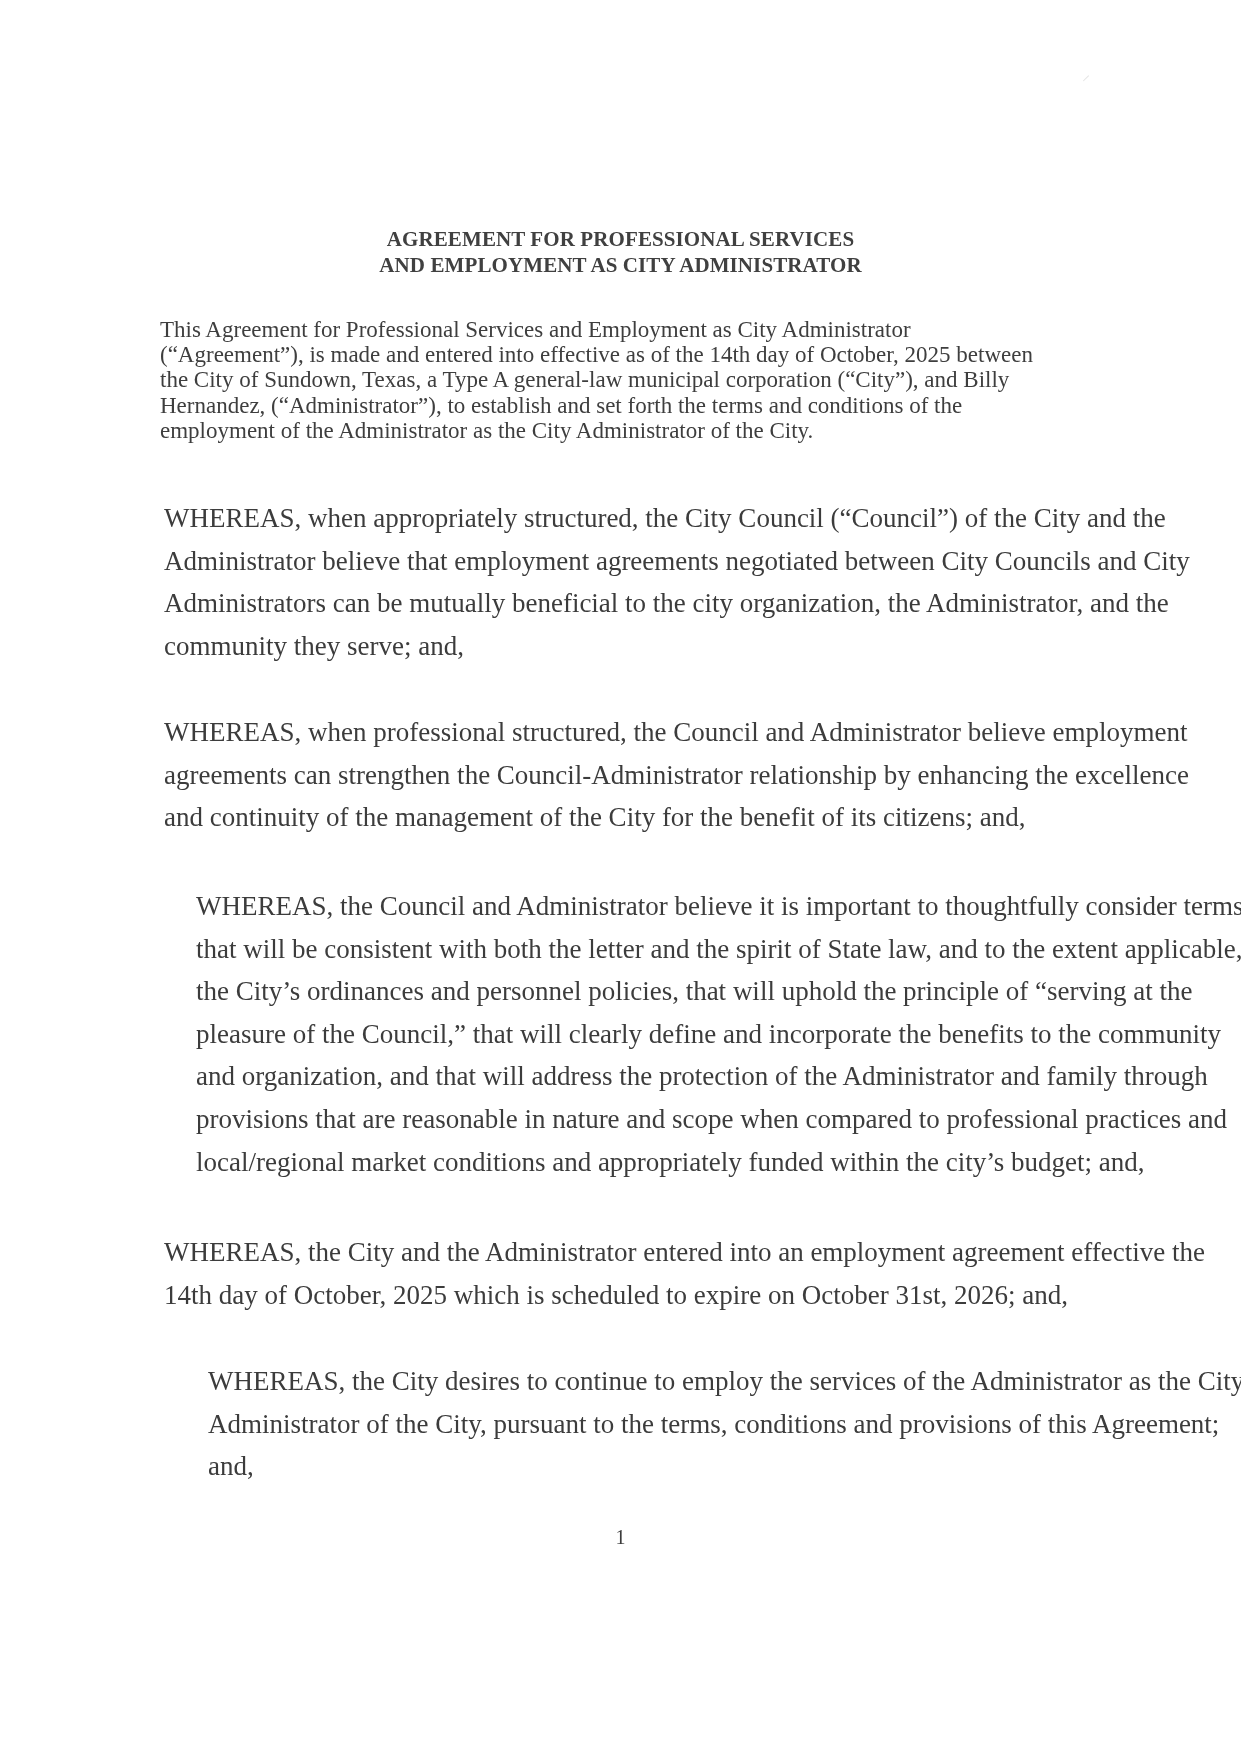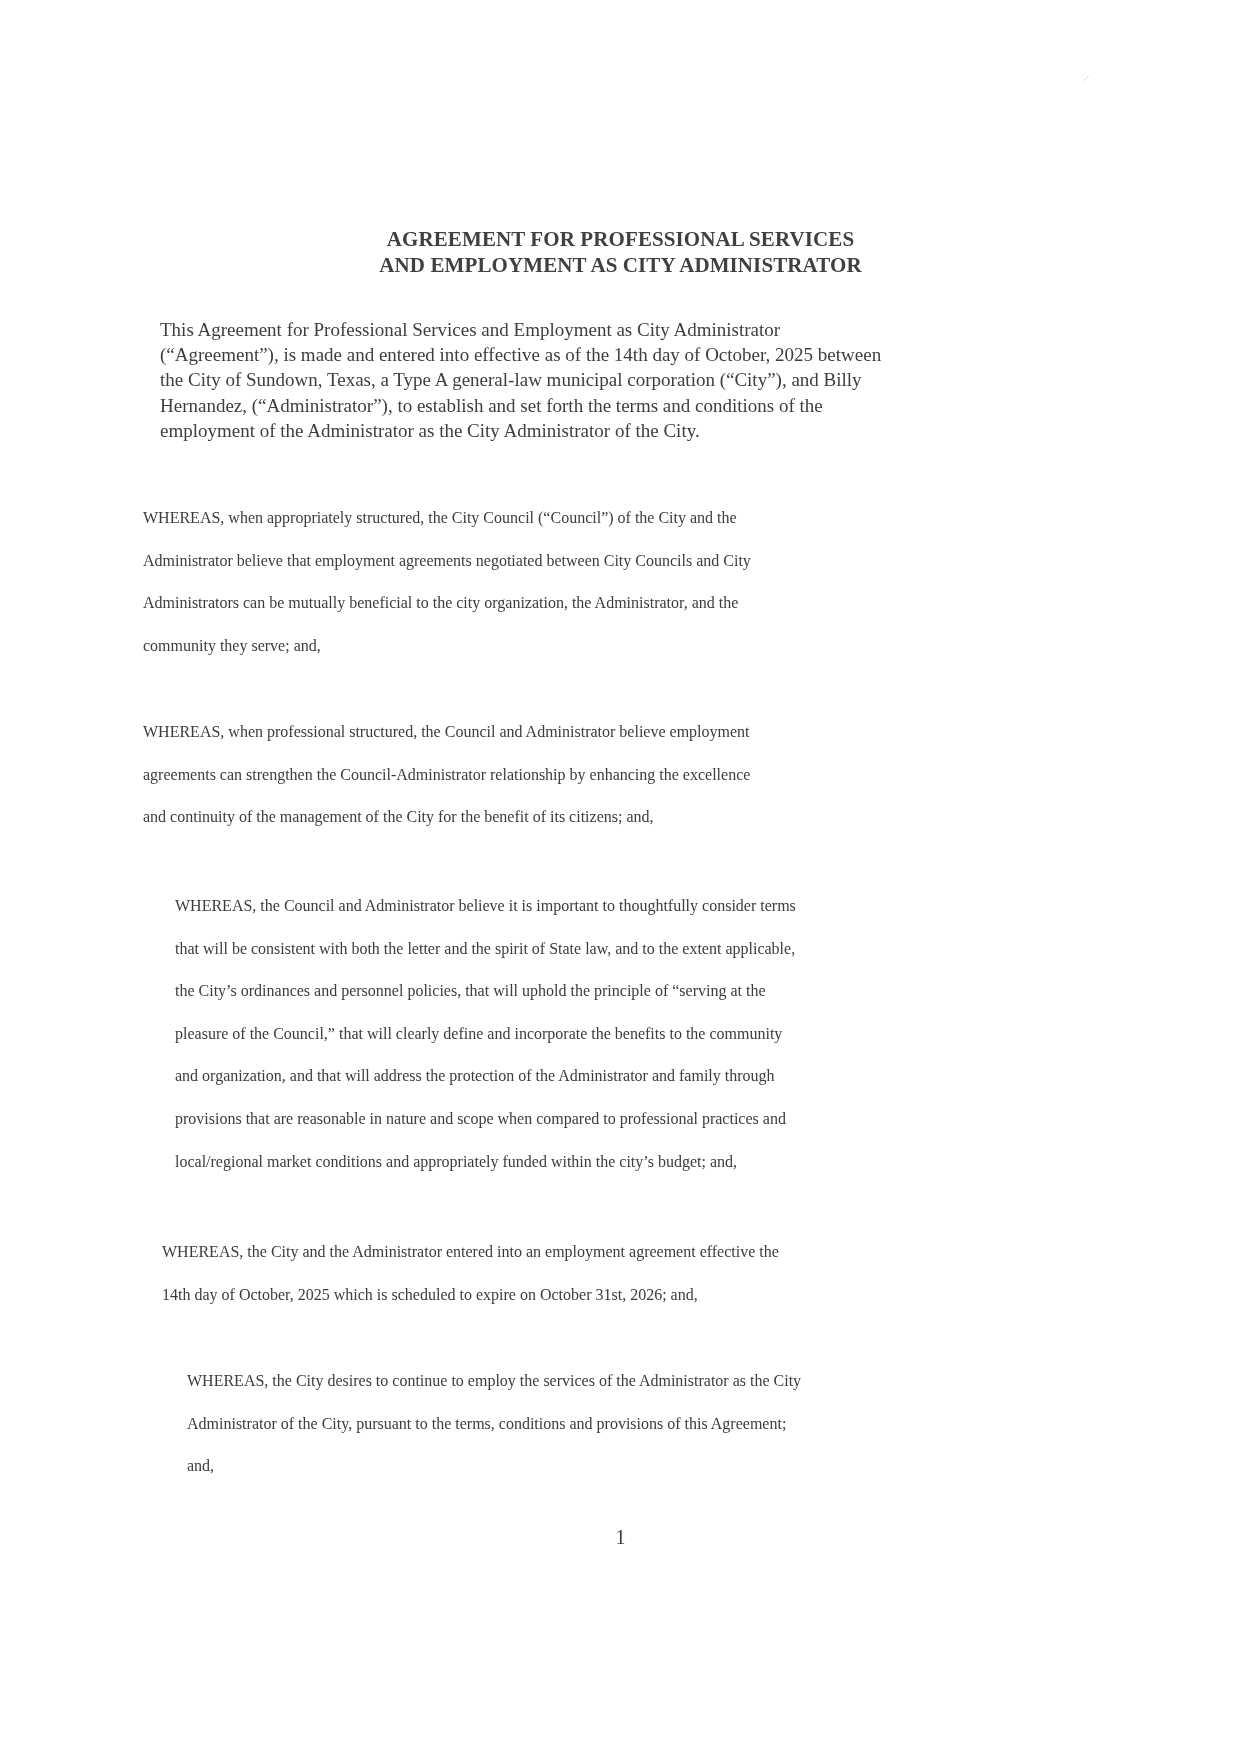--- a/index.html
+++ b/index.html
@@ -44,38 +44,38 @@
       line-height: 26px;
       color: #404040;
       letter-spacing: 0.1px;
     }
     .title div { white-space: nowrap; }
     .intro {
       position: absolute;
       left: 160px;
       top: 317px;
       width: 960px;
-      font-size: 19px;
+      font-size: 23px;
       line-height: 25.2px;
       color: #3e3e3e;
     }
     .intro div { white-space: nowrap; }
     .para {
       position: absolute;
-      left: 143px;
+      left: 164px;
       width: 960px;
-      font-size: 16px;
+      font-size: 27px;
       line-height: 42.6px;
       color: #3c3c3c;
     }
     .para div { white-space: nowrap; }
     .p1 { top: 497px; }
     .p2 { top: 711px; }
     .p3 { top: 885px; margin-left: 32px; }
-    .p4 { top: 1231px; margin-left: 19px; }
+    .p4 { top: 1231px; }
     .p5 { top: 1360px; margin-left: 44px; }
     .page-number {
       position: absolute;
       left: 0;
       width: 1241px;
       top: 1525px;
       text-align: center;
       font-size: 20px;
       line-height: 24px;
       color: #3c3c3c;

